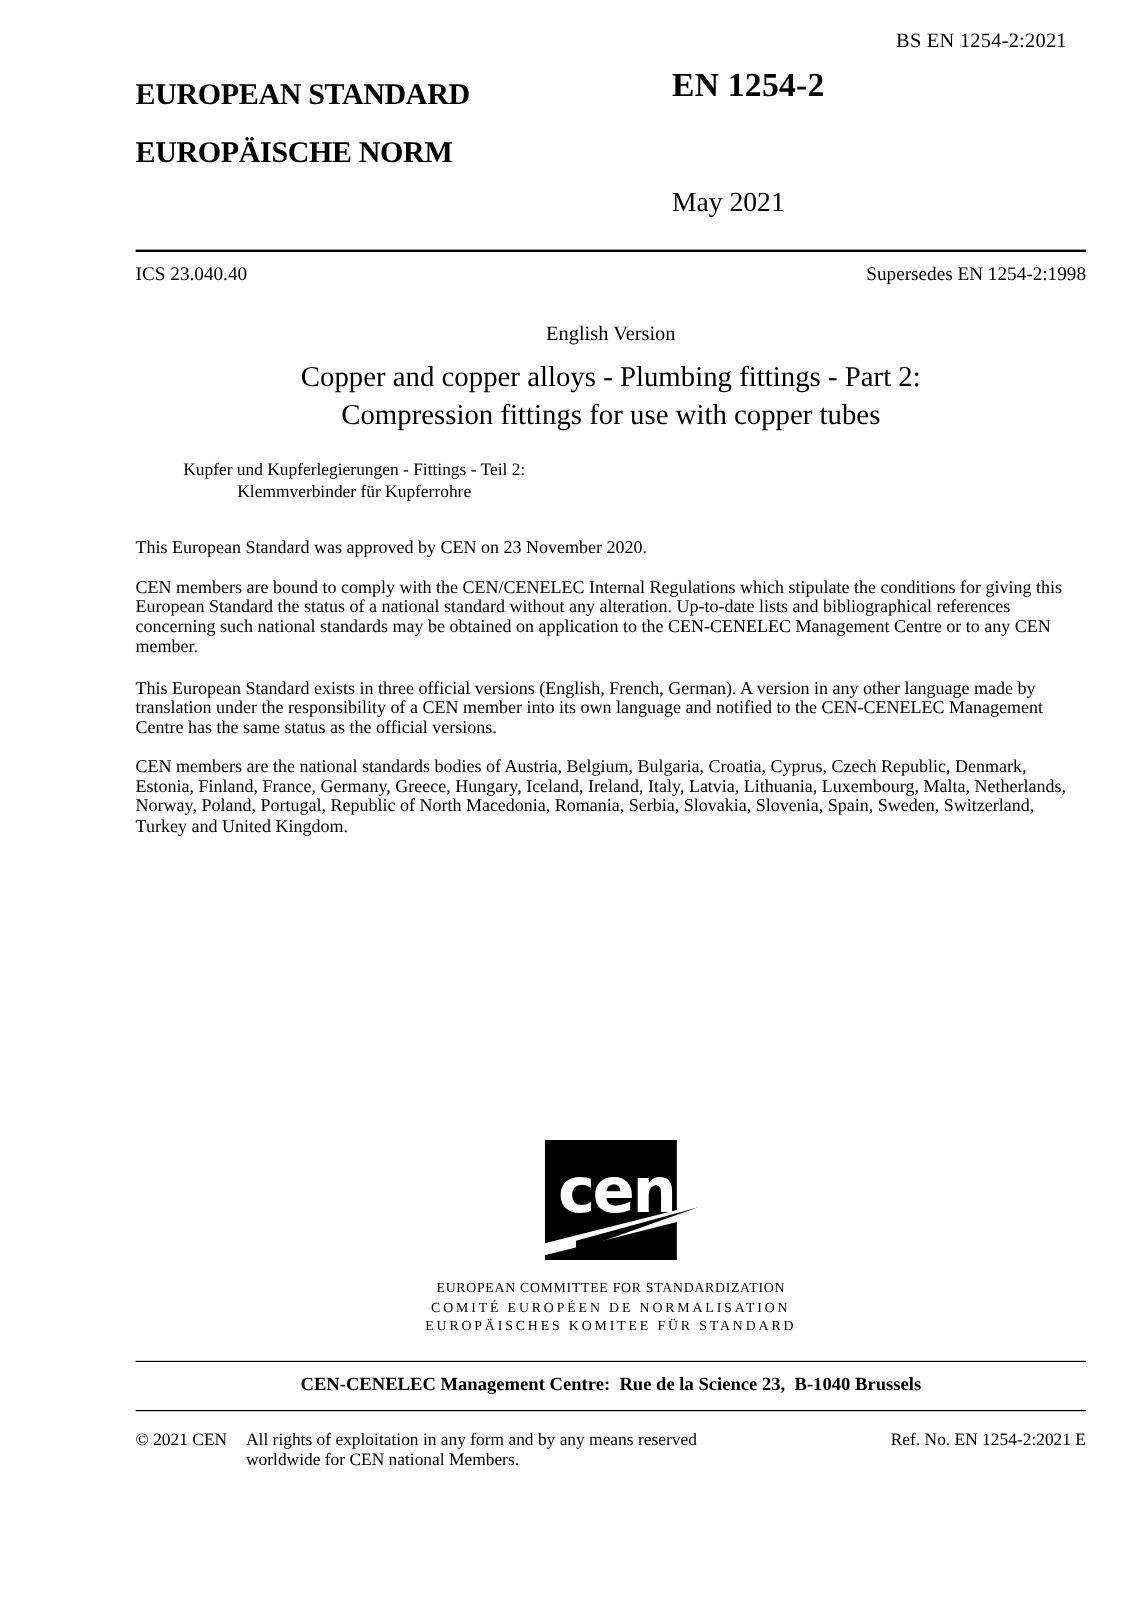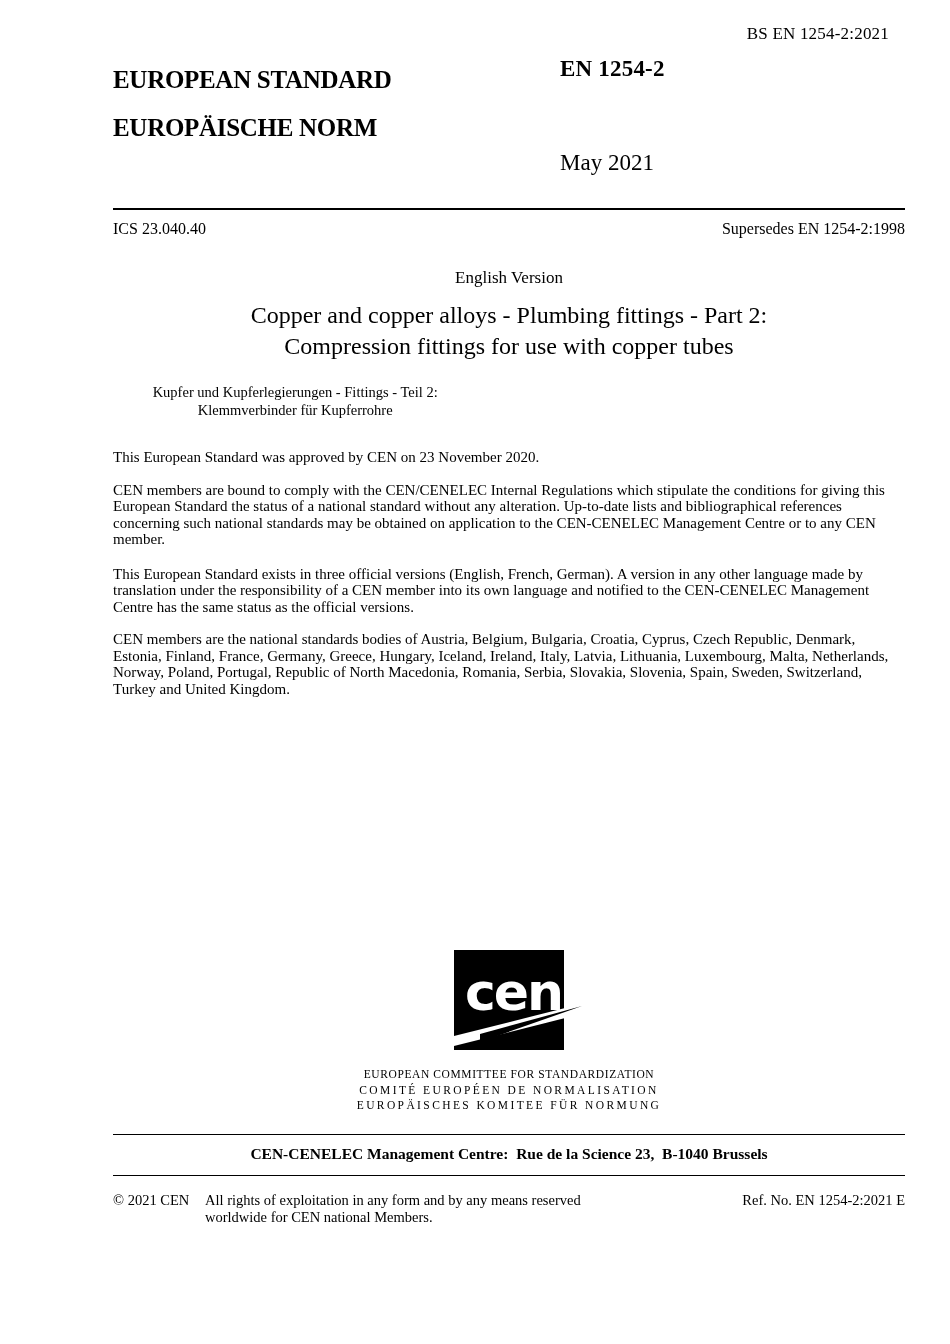--- a/index.html
+++ b/index.html
@@ -33,21 +33,21 @@
     height: 48px;
     display: flex;
     align-items: center;
     font-weight: 600;
   }
   .std-number-block {
     position: absolute;
     left: 447px;
     top: 0;
   }
-  .std-number { font-size: 23px; font-weight: bold; letter-spacing: 0.2px; }
+  .std-number { font-size: 28px; font-weight: bold; letter-spacing: 0.2px; }
   .std-date { font-size: 23px; margin-top: 68px; }
   .rule-thick {
     border-top: 2.5px solid #000;
     margin-top: 8px;
   }
   .rule-thin { border-top: 1.5px solid #000; }
   .meta-row {
     display: flex;
     justify-content: space-between;
     margin-top: 10px;
@@ -164,21 +164,21 @@
   <div class="logo-block">
     <svg class="logo-svg" width="135" height="105" viewBox="0 0 135 105" xmlns="http://www.w3.org/2000/svg">
       <rect x="0" y="0" width="110" height="100" fill="#000000"></rect>
       <text x="11" y="60" font-family="DejaVu Sans, sans-serif" font-weight="bold" font-size="52" letter-spacing="-2" fill="#ffffff">cen</text>
       <polygon points="0,86 135,52 135,62 0,96" fill="#ffffff"></polygon>
       <polygon points="26,84 128,56 26,92" fill="#000000"></polygon>
     </svg>
     <div class="logo-captions">
       <div class="cap-en">EUROPEAN COMMITTEE FOR STANDARDIZATION</div>
       <div class="cap-fr">COMITÉ EUROPÉEN DE NORMALISATION</div>
-      <div class="cap-de">EUROPÄISCHES KOMITEE FÜR NORMUNG</div>
+      <div class="cap-de">EUROPÄISCHES KOMITEE FÜR STANDARD</div>
     </div>
   </div>
 
   <div class="rule-thin rule-top"></div>
 
   <div class="centre-line">CEN-CENELEC Management Centre:  Rue de la Science 23,  B-1040 Brussels</div>
 
   <div class="rule-thin rule-bottom"></div>
 
   <div class="footer-row">

